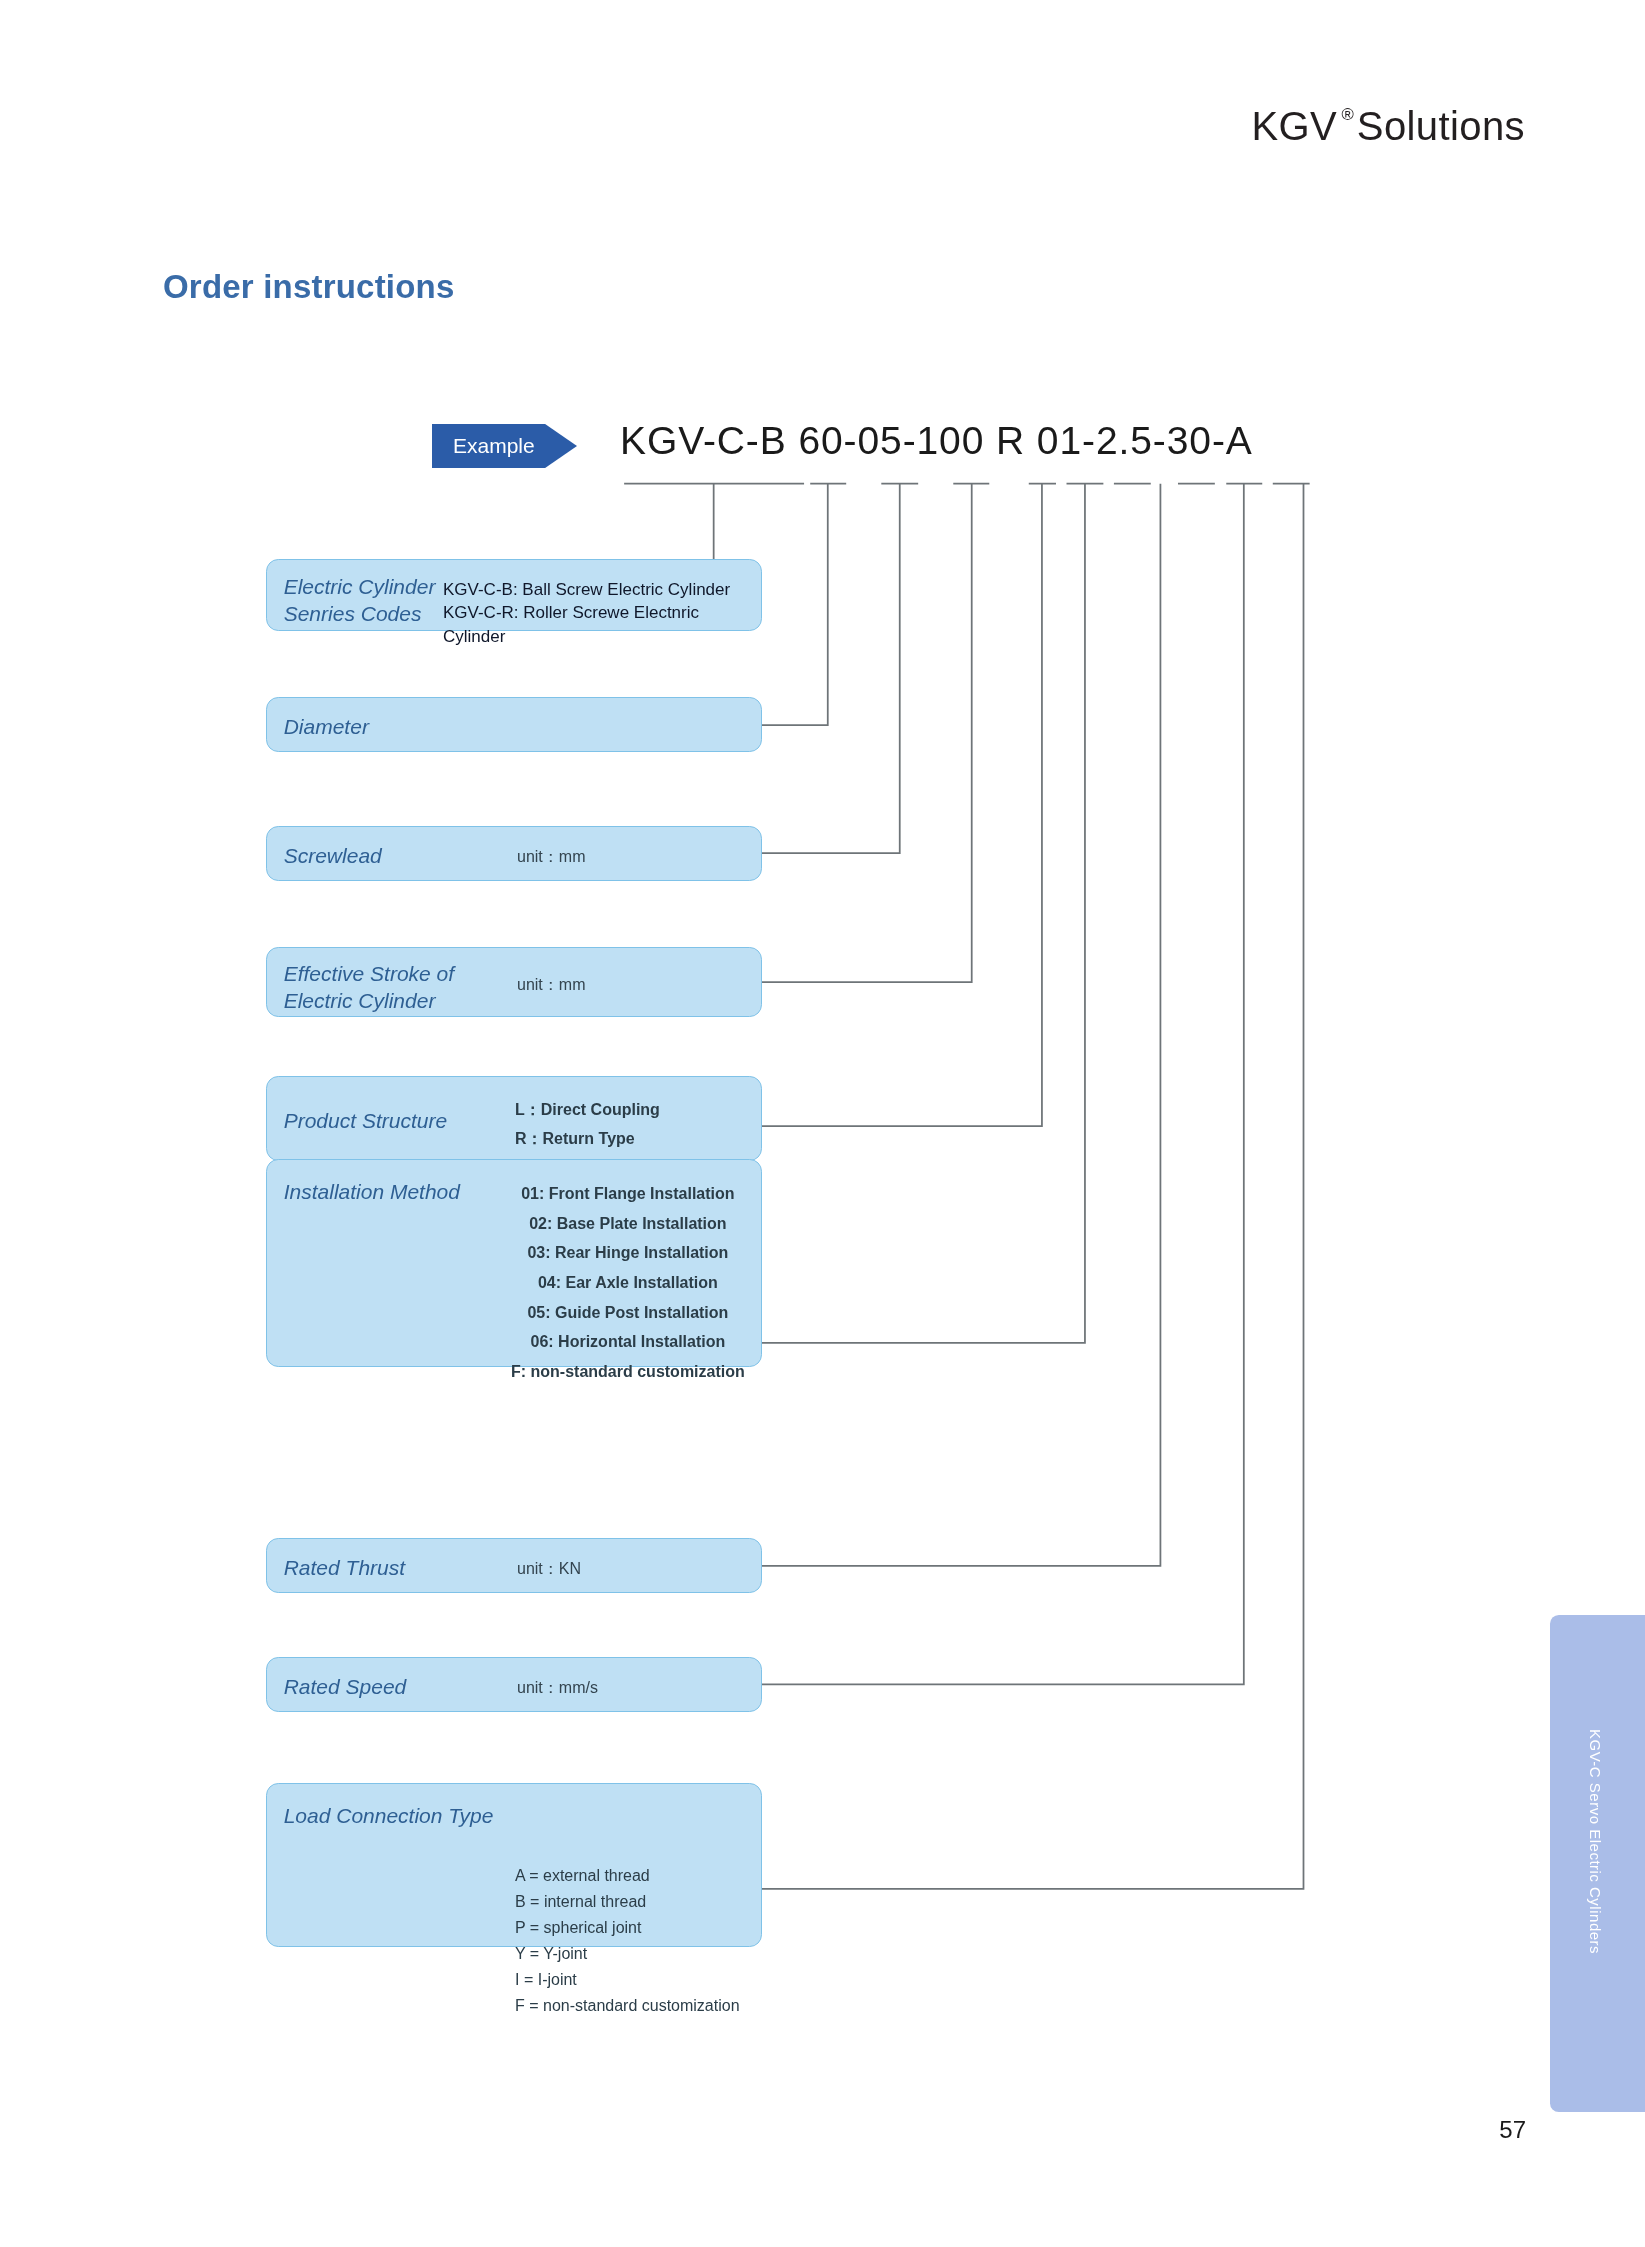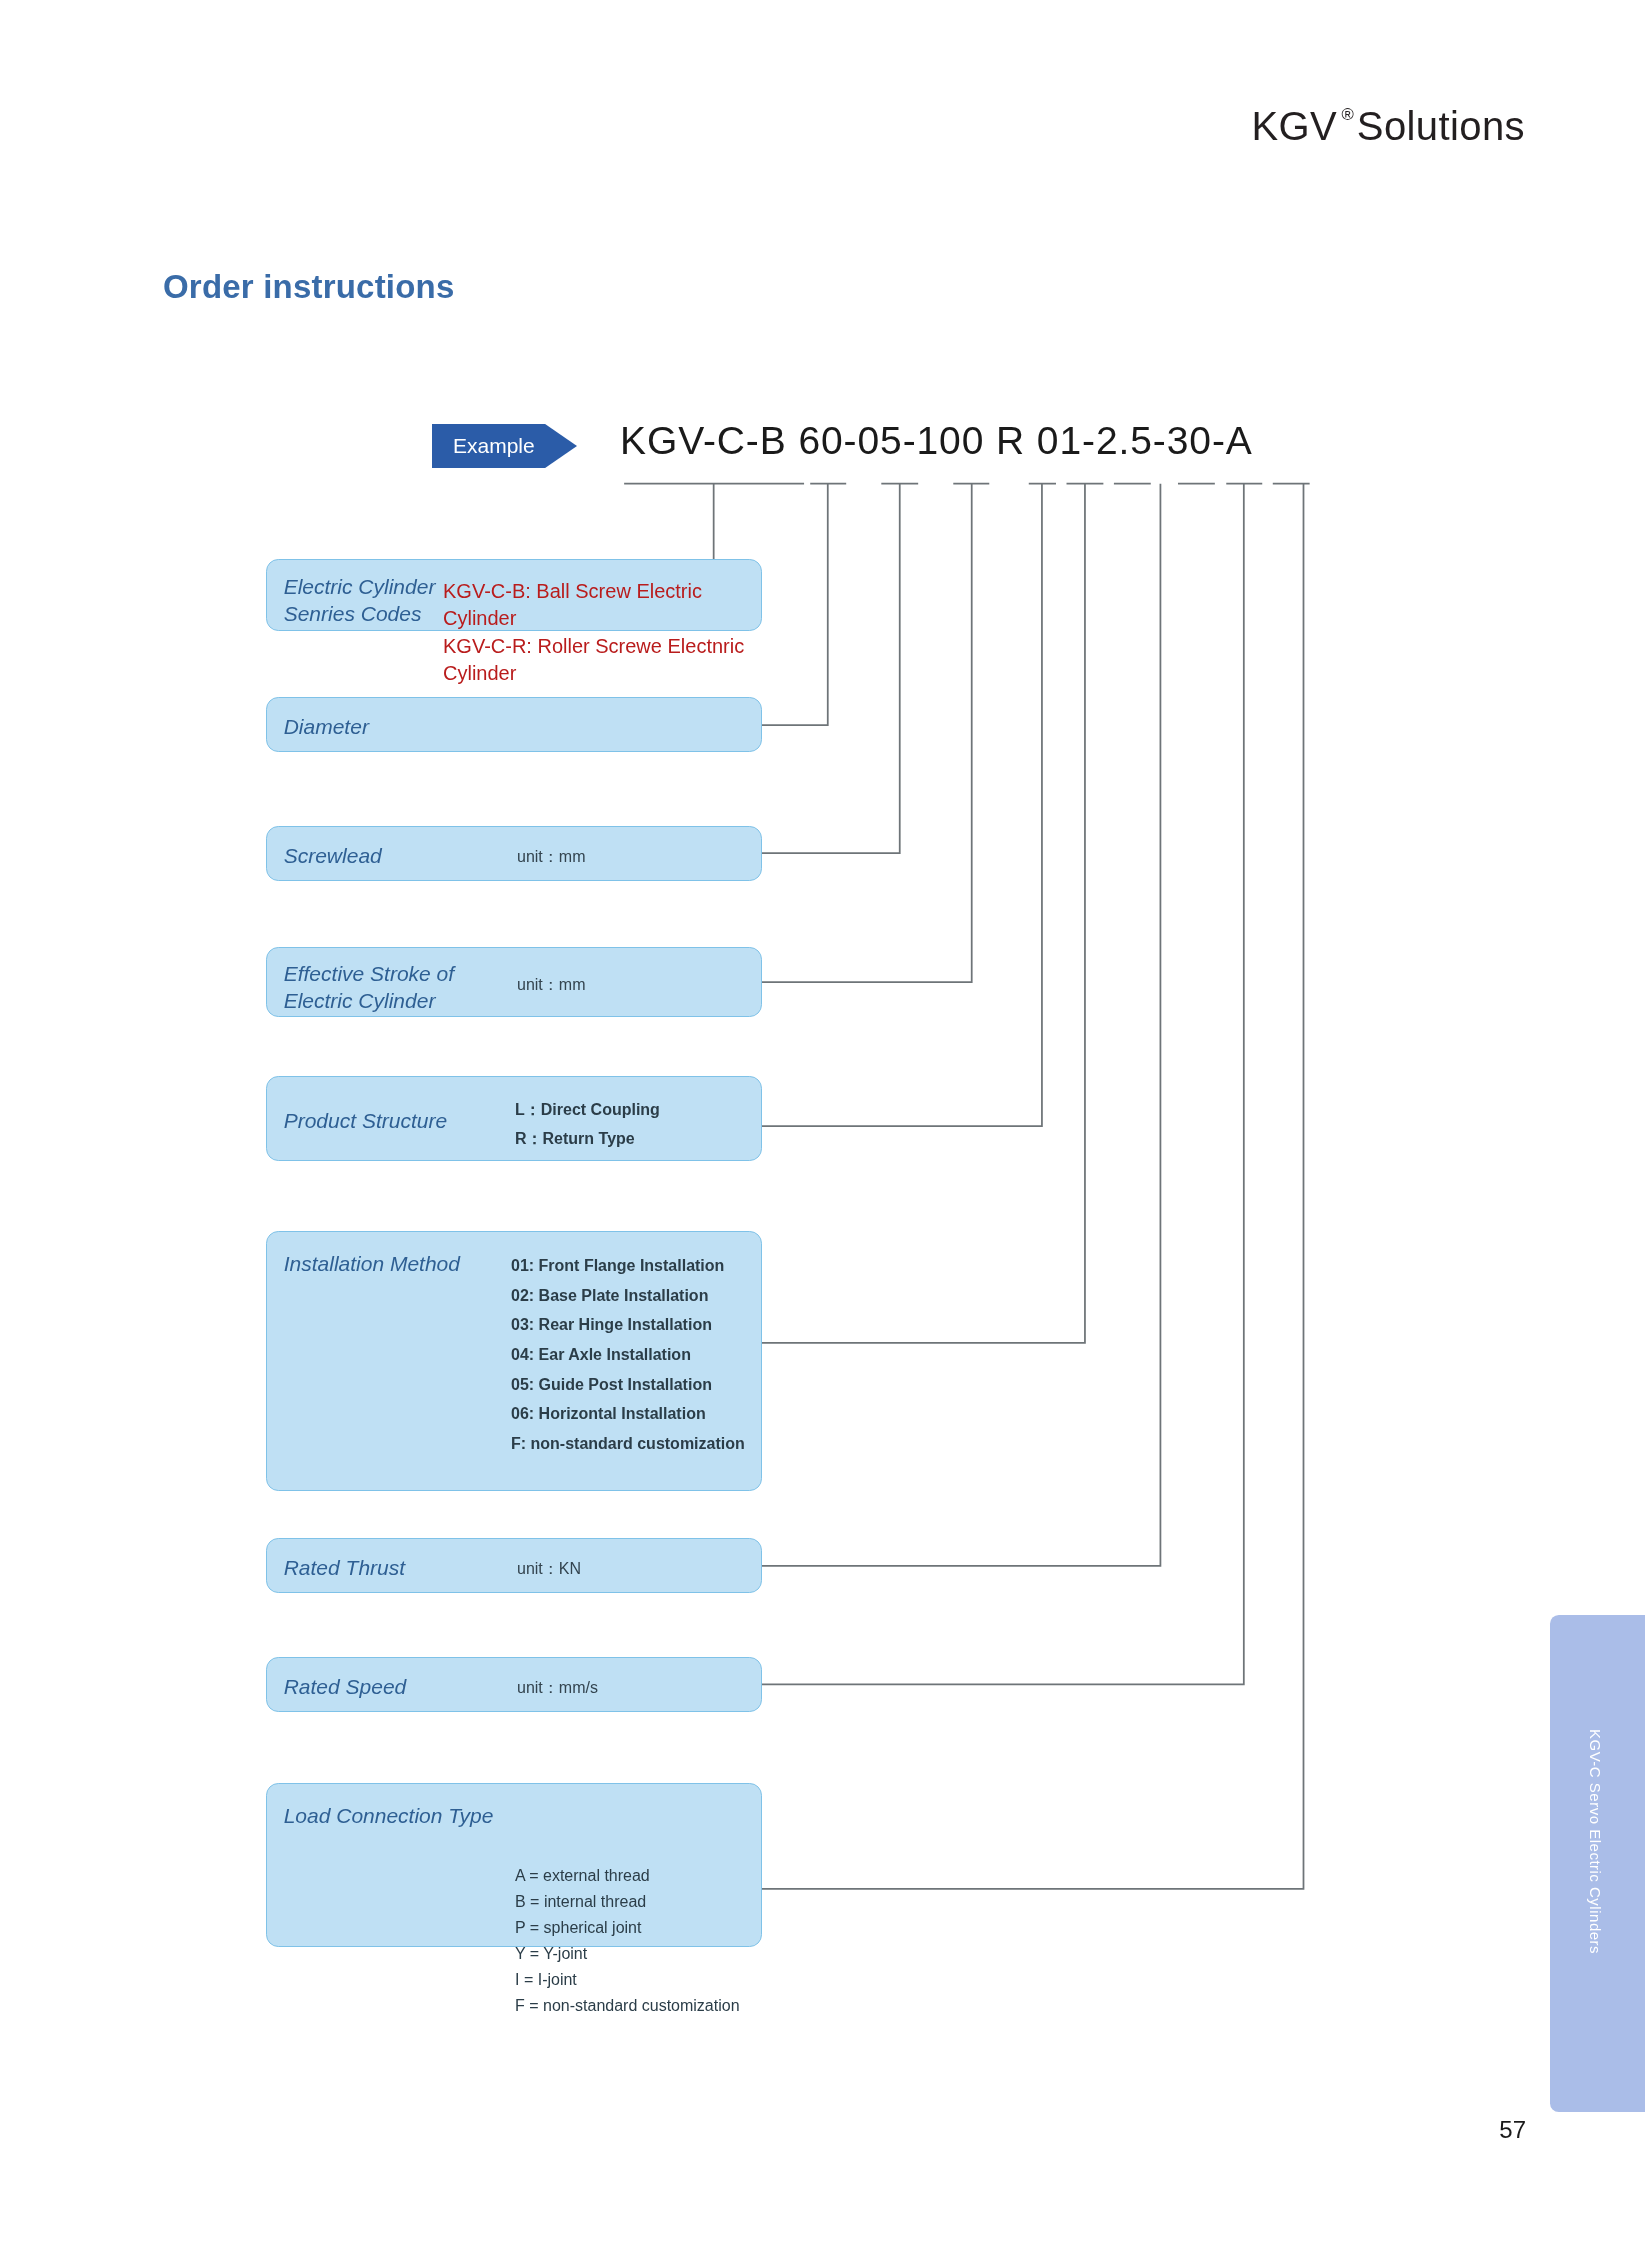--- a/index.html
+++ b/index.html
@@ -99,22 +99,22 @@
   }
   .box-note {
     position: absolute;
     color: #33444f;
     font-size: 16px;
     line-height: 1.35;
     white-space: pre-line;
   }
   .box-desc {
     position: absolute;
-    color: #b91c1c;
-    font-size: 20px;
+    color: #0f172a;
+    font-size: 17px;
     line-height: 1.38;
     white-space: pre-line;
   }
   .opt-list {
     position: absolute;
     color: #2b3d48;
     font-size: 16px;
     line-height: 1.85;
     white-space: pre-line;
     font-weight: 600;
@@ -223,21 +223,21 @@
 Electric Cylinder</div>
   <div class="box-note" style="left:250px; top:26px;">unit：mm</div>
 </div>
 
 <div class="box" style="top:1076px; height:85px;">
   <div class="box-label" style="top:31px;">Product Structure</div>
   <div class="opt-list" style="left:248px; top:17.6px;">L：Direct Coupling
 R：Return Type</div>
 </div>
 
-<div class="box" style="top:1231px; height:260px;">
+<div class="box" style="top:1159px; height:208px;text-align:center;">
   <div class="box-label" style="top:19.3px;">Installation Method</div>
   <div class="opt-list" style="left:244px; top:19.3px;">01: Front Flange Installation
 02: Base Plate Installation
 03: Rear Hinge Installation
 04: Ear Axle Installation
 05: Guide Post Installation
 06: Horizontal Installation
 F: non-standard customization</div>
 </div>
 

